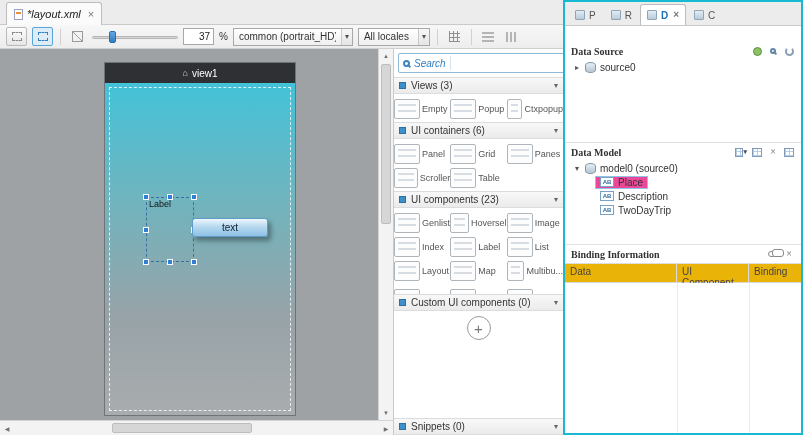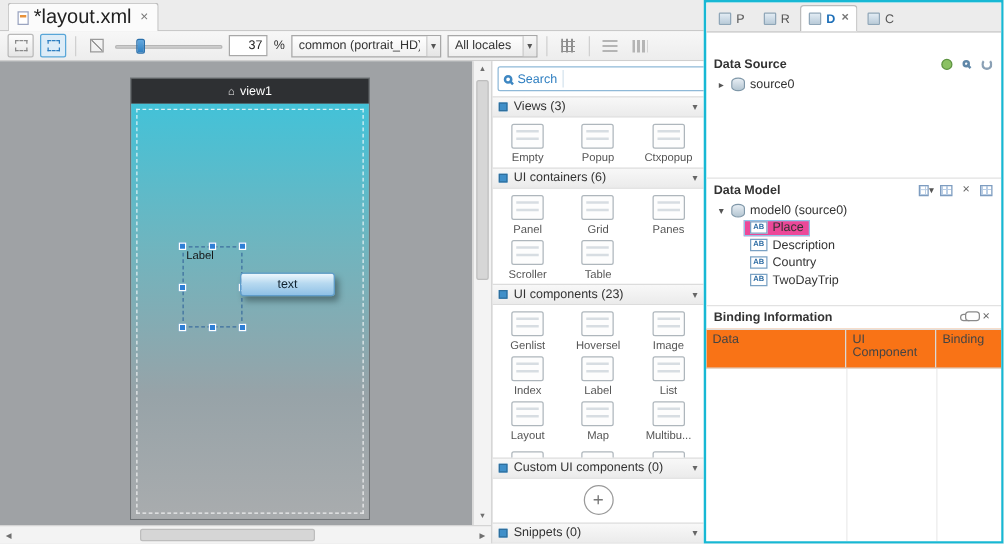--- a/index.html
+++ b/index.html
@@ -6,21 +6,21 @@
   body { background:#d8d8d8; font-family:"Liberation Sans", sans-serif; }
   #app { position:relative; width:803px; height:435px; background:#f0f0f0; overflow:hidden; font-size:11px; color:#333; }
 
   
   .editor { position:absolute; left:0; top:0; width:563px; height:435px; background:#f1f1f1; }
 
   .tabbar { position:absolute; left:0; top:0; width:100%; height:25px; background:#ececec; border-bottom:1px solid #c9c9c9; }
   .file-tab { position:absolute; left:6px; top:2px; height:23px; background:#fbfbfb; border:1px solid #bdbdbd; border-bottom:none; border-radius:3px 3px 0 0; display:flex; align-items:center; gap:4px; padding:0 7px; }
   .file-icon { width:9px; height:11px; background:#fff; border:1px solid #9aa4c0; position:relative; }
   .file-icon::after { content:""; position:absolute; left:1px; top:2px; width:5px; height:2px; background:#e8923a; }
-  .file-tab-label { font-size:16px; color:#222; }
+  .file-tab-label { font-size:11px; color:#222;font-style:italic; }
   .tab-close { color:#777; font-size:11px; line-height:10px; margin-left:3px; cursor:pointer; }
 
   .toolbar { position:absolute; top:25px; left:0; width:100%; height:24px; background:linear-gradient(#f7f7f7,#ededed); border-bottom:1px solid #cfcfcf; display:flex; align-items:center; padding:0 6px; gap:5px; }
   .tb-toggle { width:21px; height:19px; border:1px solid #b9b9b9; background:linear-gradient(#fdfdfd,#e6e6e6); border-radius:2px; display:flex; align-items:center; justify-content:center; cursor:pointer; }
   .tb-toggle.active { border-color:#58a6d8; background:#ddecf7; }
   .ic-sel { width:10px; height:9px; border:1px dashed #8a8a8a; }
   .tb-toggle.active .ic-sel { border-color:#2f7fc1; }
   .tb-sep { width:1px; height:16px; background:#d0d0d0; margin:0 2px; }
   .tb-flat { width:19px; height:19px; border:none; background:transparent; display:flex; align-items:center; justify-content:center; cursor:pointer; }
   .ic-fit { width:11px; height:11px; border:1px solid #9a9a9a; background:
@@ -65,48 +65,48 @@
   .hscroll .arr { position:absolute; top:0; bottom:0; width:14px; display:flex; align-items:center; justify-content:center; font-size:6px; color:#6f6f6f; }
   .hscroll .arr.left{left:0;} .hscroll .arr.right{right:0;}
   .hscroll .thumb { position:absolute; left:112px; width:140px; top:2px; bottom:2px; background:#d6d6d6; border:1px solid #bdbdbd; border-radius:2px; }
 
   
   .palette { position:absolute; left:393px; top:49px; width:170px; height:386px; background:#fff; border-left:1px solid #c9c9c9; display:flex; flex-direction:column; overflow:hidden; }
   .search-row { height:28px; display:flex; align-items:center; padding:4px 4px; background:#fff; }
   .search-field { flex:1; height:20px; border:1px solid #8fb9d8; border-radius:2px; display:flex; align-items:center; background:#fff; padding:0 4px; gap:4px; }
   .mag { width:7px; height:7px; border:2px solid #3e87c2; border-radius:50%; position:relative; flex:none; }
   .mag::after { content:""; position:absolute; width:4px; height:2px; background:#3e87c2; transform:rotate(45deg); right:-3px; bottom:-2px; }
-  .search-text { color:#2f7fc1; font-size:10px; }
+  .search-text { color:#2f7fc1; font-size:10px;font-style:italic; }
   .sf-sep { width:1px; height:14px; background:#d5e3ee; }
   .search-input { flex:1; border:none; outline:none; font-size:10px; min-width:10px; font-family:"Liberation Sans",sans-serif; }
   .pal-hdr { height:17px; flex:none; background:linear-gradient(#f8f8f8,#ebebeb); border-top:1px solid #dcdcdc; border-bottom:1px solid #dcdcdc; display:flex; align-items:center; padding:0 5px; gap:5px; font-size:10px; color:#333; cursor:pointer; }
   .pal-hdr .bullet { width:7px; height:7px; background:#3f8fc9; border:1px solid #2e6f9e; flex:none; }
   .pal-hdr .chev { margin-left:auto; font-size:8px; color:#666; }
   .pal-grid { display:flex; flex-wrap:wrap; padding:2px 0; flex:none; }
-  .pal-item { width:33.33%; display:flex; flex-direction:column; align-items:center; padding:3px 0 1px; gap:2px; cursor:pointer; }
+  .pal-item { width:33.33%; display:flex; flex-direction:row; align-items:center; padding:3px 0 1px; gap:2px; cursor:pointer; }
   .pi-icon { width:26px; height:20px; border:1px solid #aeb6bc; background:#fdfdfd; border-radius:2px; position:relative; }
   .pi-icon::before { content:""; position:absolute; left:3px; right:3px; top:4px; height:2px; background:#d7dde2; }
   .pi-icon::after  { content:""; position:absolute; left:3px; right:3px; top:10px; height:2px; background:#d7dde2; }
   .pi-label { font-size:9px; color:#555; white-space:nowrap; }
   .partial-row { height:10px; overflow:hidden; flex:none; }
   .plus-row { height:34px; flex:none; display:flex; align-items:center; justify-content:center; }
   .plus-circle { width:24px; height:24px; border-radius:50%; border:1px solid #9a9a9a; background:#fff; color:#777; font-size:15px; line-height:1; display:flex; align-items:center; justify-content:center; cursor:pointer; }
   .pal-spacer { flex:1; }
 
   
   .right-panel { position:absolute; left:563px; top:0; width:240px; height:435px; background:#fff; border:2px solid #17b8d4; display:flex; flex-direction:column; overflow:hidden; }
   .rp-tabbar { height:24px; flex:none; background:#ececec; border-bottom:1px solid #c9c9c9; display:flex; align-items:flex-end; padding-left:3px; gap:1px; }
   .rp-tab { height:21px; display:flex; align-items:center; gap:4px; padding:0 6px; font-size:10px; color:#555; cursor:pointer; border:1px solid transparent; border-bottom:none; }
   .rp-tab.active { background:#fff; border-color:#bcbcbc; border-radius:3px 3px 0 0; color:#1d6fb8; font-weight:bold; }
   .rp-tab-icon { width:10px; height:10px; border:1px solid #8fa6b8; background:linear-gradient(#e2ecf4,#b9cbd9); border-radius:1px; flex:none; }
   .rp-tab .tab-close { font-size:10px; margin-left:1px; }
   .ds-section { height:116px; flex:none; padding-top:16px; }
   .dm-section { height:102px; flex:none; border-top:1px solid #e2e2e2; }
   .bi-section { flex:1; border-top:1px solid #e2e2e2; display:flex; flex-direction:column; overflow:hidden; }
-  .rp-hdr { height:18px; flex:none; display:flex; align-items:center; padding:0 6px; gap:4px; font-size:10px; font-weight:bold; color:#333; }
+  .rp-hdr { height:18px; flex:none; display:flex; align-items:center; padding:0 6px; gap:4px; font-size:10px; font-weight:bold; color:#333;font-family:Liberation Serif, serif; }
   .hdr-icons { margin-left:auto; display:flex; gap:4px; align-items:center; }
   .hicon { width:12px; height:12px; display:flex; align-items:center; justify-content:center; cursor:pointer; }
   .hi-green { width:9px; height:9px; border-radius:50%; background:#8bc163; border:1px solid #5d9340; }
   .hi-mag { width:6px; height:6px; border:2px solid #5f87a8; border-radius:50%; position:relative; }
   .hi-mag::after { content:""; position:absolute; width:4px; height:2px; background:#5f87a8; transform:rotate(45deg); right:-3px; bottom:-2px; }
   .hi-refresh { width:9px; height:9px; border:2px solid #8aa0b5; border-radius:50%; border-top-color:transparent; }
   .hi-gridbox { width:10px; height:9px; border:1px solid #7d9cc0; background:
       repeating-linear-gradient(0deg,#b9cde4 0 1px, transparent 1px 4px),
       repeating-linear-gradient(90deg,#b9cde4 0 1px, transparent 1px 4px); }
   .hi-caret { font-size:7px; color:#555; }
@@ -114,21 +114,21 @@
   .hi-link { width:10px; height:6px; border:1px solid #8a8a8a; border-radius:3px; position:relative; }
   .hi-link::after { content:""; position:absolute; left:3px; top:-3px; width:10px; height:6px; border:1px solid #8a8a8a; border-radius:3px; background:#fff; }
   .tree { font-size:10px; color:#333; }
   .tree-row { height:14px; display:flex; align-items:center; gap:4px; padding-left:8px; cursor:pointer; white-space:nowrap; }
   .twisty { width:8px; font-size:8px; color:#555; text-align:center; flex:none; }
   .db-icon { width:11px; height:11px; flex:none; background:linear-gradient(#e7eef4,#b5c6d2); border:1px solid #7f97a8; border-radius:50%/30%; }
   .field-row { padding-left:30px; }
   .fwrap { display:flex; align-items:center; gap:4px; height:13px; padding:0 4px; border:1px solid transparent; }
   .fwrap.selected { background:#ec4899; border-color:#8fc3e8; }
   .ab { width:14px; height:10px; border:1px solid #7ba2c4; background:#fff; color:#2e6da4; font-size:6px; font-weight:bold; display:flex; align-items:center; justify-content:center; flex:none; }
-  .bi-head { height:32px; flex:none; display:flex; background:#f97316; border-top:1px solid #dedede; border-bottom:1px solid #d9d9d9; font-size:10px; color:#444;justify-content:space-between; }
+  .bi-head { height:20px; flex:none; display:flex; background:#eab308; border-top:1px solid #dedede; border-bottom:1px solid #d9d9d9; font-size:10px; color:#444;justify-content:space-between; }
   .bi-col { padding:2px 5px; border-right:1px solid #d9d9d9; }
   .bi-c1 { width:112px; } .bi-c2 { width:72px; } .bi-c3 { flex:1; border-right:none; }
   .bi-body { flex:1; position:relative; background:#fff; }
   .bi-vline { position:absolute; top:0; bottom:0; width:1px; background:#ececec; }
   .bi-v1 { left:112px; } .bi-v2 { left:184px; }
 </style>
 </head>
 <body>
 
 <div id="app">
@@ -431,26 +431,20 @@
         </div>
         <div class="tree-row field-row">
           <span class="fwrap">
             <span class="ab">AB</span>
             <span>Description</span>
           </span>
         </div>
         <div class="tree-row field-row">
           <span class="fwrap">
             <span class="ab">AB</span>
-            <span>Country</span>
-          </span>
-        </div>
-        <div class="tree-row field-row">
-          <span class="fwrap">
-            <span class="ab">AB</span>
             <span>TwoDayTrip</span>
           </span>
         </div>
       </div>
     </div>
 
     <div class="bi-section">
       <div class="rp-hdr">
         <span>Binding Information</span>
         <span class="hdr-icons">

